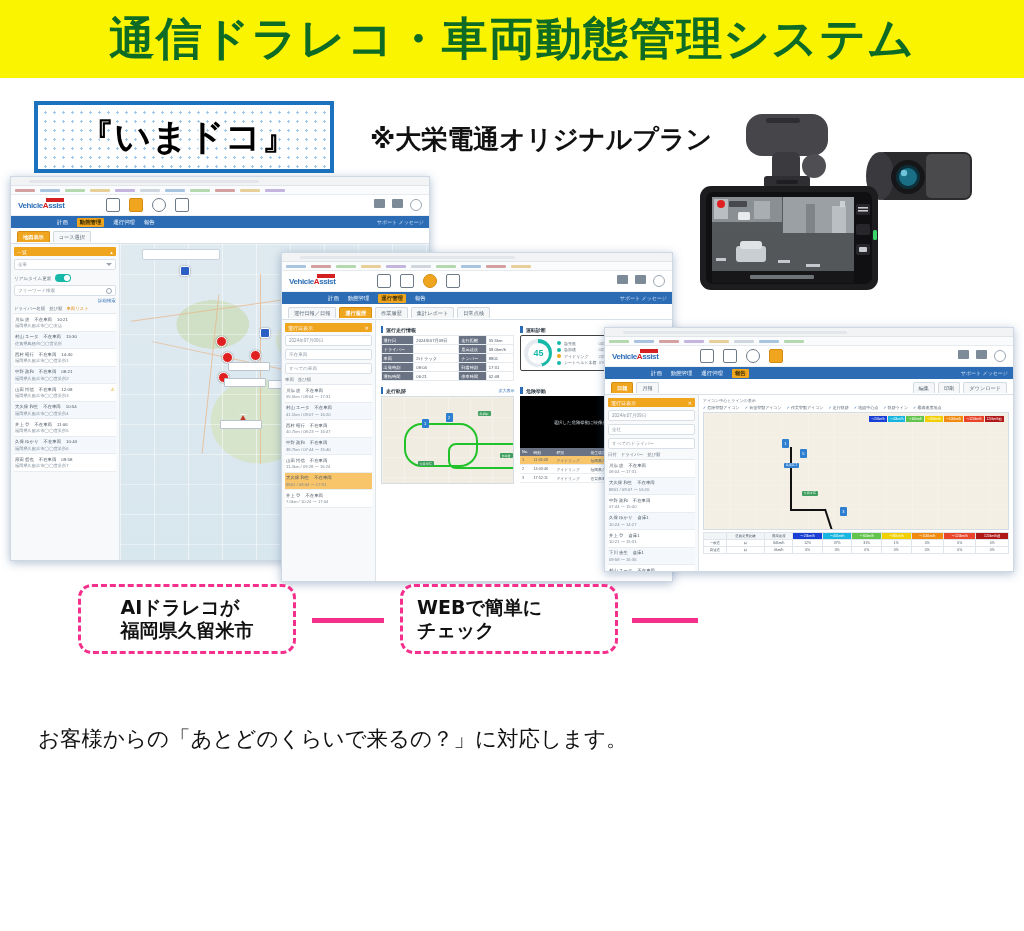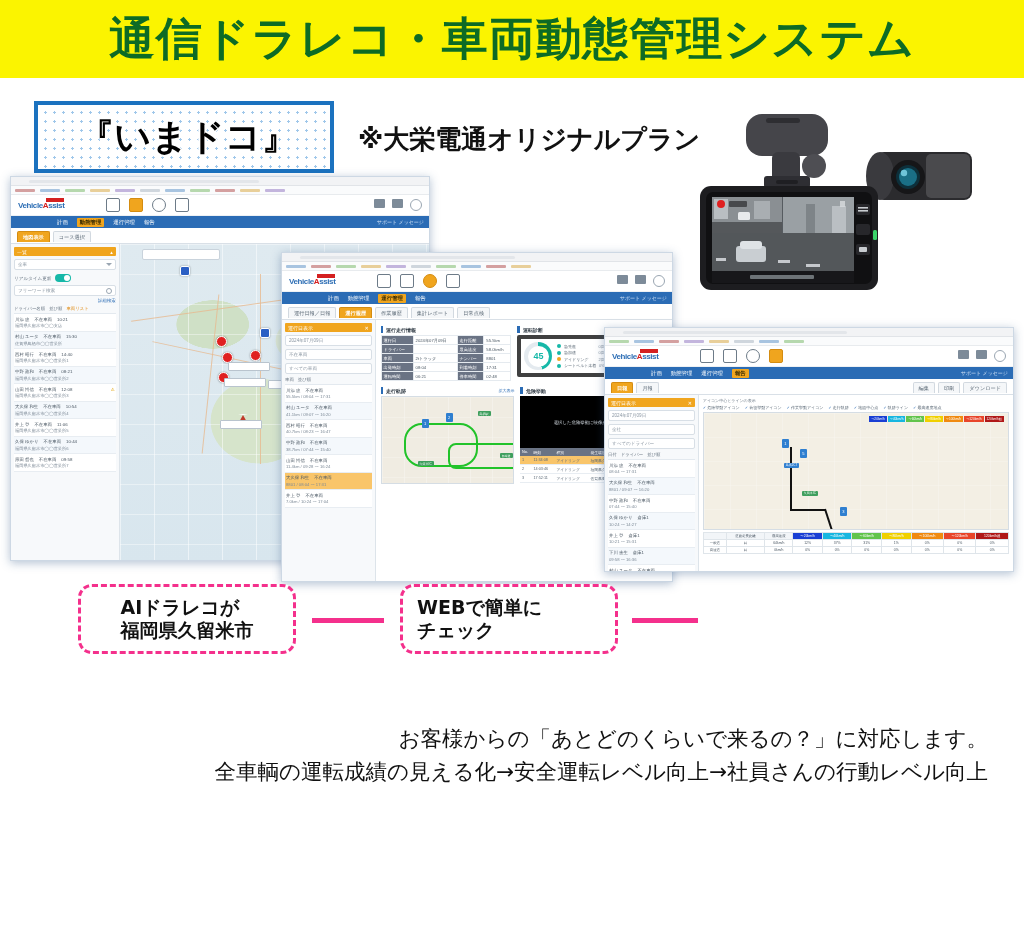--- a/index.html
+++ b/index.html
@@ -30,21 +30,21 @@
     display:flex;align-items:center;justify-content:center;box-sizing:border-box;
   }
   .badge-text{
     font-size:36px;font-weight:bold;color:#000;
     font-family:"DejaVu Sans",sans-serif;
     text-shadow: 2px 0 0 #fff,-2px 0 0 #fff,0 2px 0 #fff,0 -2px 0 #fff;
     white-space:nowrap;
     margin-left:8px;
   }
   .plan-note{
-    position:absolute;left:358px;top:122px;
+    position:absolute;left:370px;top:122px;
     font-size:26px;font-weight:bold;color:#111;
     font-family:"DejaVu Sans",sans-serif;white-space:nowrap;
   }
 
   
   .collage{position:absolute;left:0;top:172px;width:856px;height:400px;}
 
   .shot{
     position:absolute;background:#fff;overflow:hidden;
     box-shadow:0 2px 9px rgba(40,80,130,.35);
@@ -123,21 +123,21 @@
   .searchbox{position:absolute;left:22px;top:5px;width:70px;height:9px;background:#fff;border:1px solid #c9d3dc;border-radius:2px;display:flex;align-items:center;padding:0 3px;font-size:4.4px;color:#9aa6b2;}
   .mk{position:absolute;width:9px;height:9px;border-radius:50%;background:#e02020;border:1.4px solid #fff;box-shadow:0 0 2px rgba(0,0,0,.4);}
   .mk.sq{border-radius:2px;background:#2b5fc4;width:8px;height:8px;}
   .mk.tri{width:0;height:0;background:none;border-left:5px solid transparent;border-right:5px solid transparent;border-bottom:9px solid #c0392b;border-radius:0;box-shadow:none;}
   .cal{position:absolute;background:#fff;border:1px solid #b9c4ce;height:7px;width:40px;border-radius:1px;}
 
   
   .dash{flex:1;padding:4px 5px;box-sizing:border-box;overflow:hidden;background:#fff;}
   .secttl{display:flex;align-items:center;gap:3px;font-size:5px;color:#36404a;font-weight:bold;margin:2px 0 2px;}
   .secttl::before{content:"";width:2.5px;height:7px;background:#2b6cb5;}
-  .card{border:4px solid #404040;border-radius:2px;background:#fff;padding:3px;box-sizing:border-box;}
+  .card{border:1px solid #404040;border-radius:2px;background:#fff;padding:3px;box-sizing:border-box;}
   .tbl{width:100%;border-collapse:collapse;}
   .tbl td{font-size:4.2px;padding:1.5px 2px;border:1px solid #e5eaef;color:#4a5763;}
   .tbl td.h{background:#6a7384;color:#fff;}
   .gauge{width:28px;height:28px;border-radius:50%;
     background:conic-gradient(#16b8a8 0 45%, #e4eaef 45% 100%);
     display:flex;align-items:center;justify-content:center;position:relative;}
   .gauge::after{content:"";position:absolute;width:21px;height:21px;border-radius:50%;background:#fff;}
   .gauge span{position:relative;z-index:2;font-size:9px;color:#16b8a8;font-weight:bold;}
   .legend{display:grid;grid-template-columns:1fr 1fr;gap:1.5px 8px;}
   .lgi{display:flex;align-items:center;gap:2.5px;font-size:4px;color:#5a6875;white-space:nowrap;}
@@ -183,21 +183,20 @@
   .fbox.b3{left:712px;width:228px;justify-content:center;}
   .connector{position:absolute;top:40px;height:0;border-top:5px solid #f4308c;}
   .connector.c1{left:312px;width:72px;}
   .connector.c2{left:632px;width:66px;}
 
   
   .copy{
     position:absolute;left:38px;top:722px;width:950px;
     font-size:21.5px;line-height:1.55;color:#111;
     font-family:"DejaVu Sans",sans-serif;
-    text-align:right;
   }
   .copy p{margin:0;white-space:nowrap;}
 </style>
 </head>
 <body>
 
 <div class="banner">
   <div class="banner-title">通信ドラレコ・車両動態管理システム</div>
 </div>
 
@@ -900,14 +899,13 @@
     <div class="ftxt">
       <div>WEBで簡単に</div>
       <div>チェック</div>
     </div>
   </div>
   <div class="connector c2"></div>
 </div>
 
 <div class="copy">
   <p>お客様からの「あとどのくらいで来るの？」に対応します。</p>
-  <p>全車輌の運転成績の見える化→安全運転レベル向上→社員さんの行動レベル向上</p>
 </div>
 
 </body></html>

